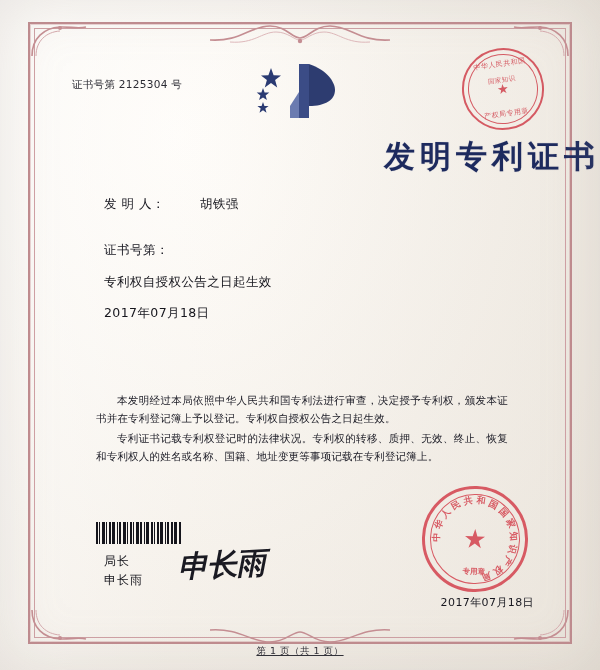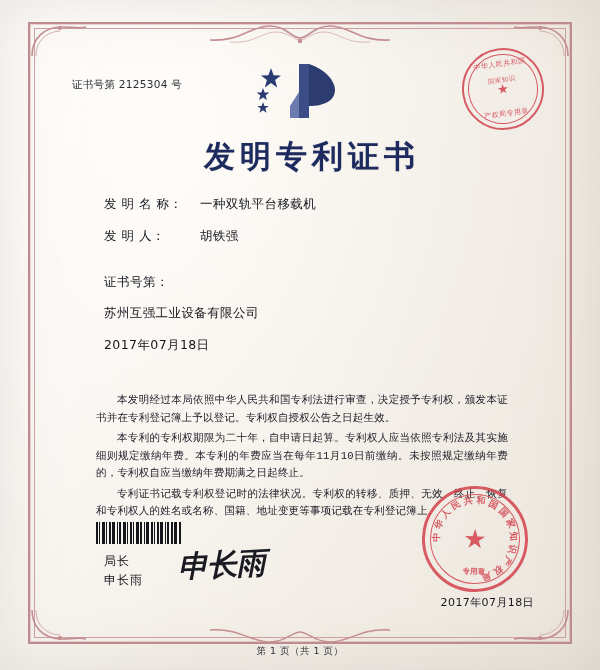--- a/index.html
+++ b/index.html
@@ -98,21 +98,21 @@
     width: 130px;
     height: 60px;
   }
 
   
   .title {
     position: absolute;
     left: 0;
     right: 0;
     top: 136px;
-    text-align: center;
+    text-align: right;
     font-size: 31px;
     font-weight: bold;
     letter-spacing: 5px;
     color: #1d2a5e;
     font-family: "DejaVu Sans", sans-serif;
     text-shadow: 0 0 1px rgba(30,40,90,0.3);
     padding-left: 24px;
   }
 
   
@@ -150,21 +150,20 @@
     width: 412px;
     font-size: 10.5px;
     line-height: 17.5px;
     color: #20202a;
     text-align: justify;
     letter-spacing: 0.2px;
   }
   .body-text p {
     margin: 0 0 3px 0;
     text-indent: 21px;
-    font-family: Liberation Mono, monospace;
   }
 
   
   .barcode {
     position: absolute;
     left: 96px;
     top: 522px;
     width: 112px;
     height: 22px;
     display: flex;
@@ -318,20 +317,21 @@
 
   
   .page-footer {
     position: absolute;
     left: 0; right: 0;
     bottom: 12px;
     text-align: center;
     font-size: 9.5px;
     color: #2a2a33;
     letter-spacing: 0.5px;
+    text-decoration: underline;
   }
 
   
   .vignette {
     position: absolute;
     inset: 0;
     pointer-events: none;
     box-shadow: inset 0 0 60px rgba(160,150,140,0.22);
   }
 </style>
@@ -400,43 +400,38 @@
         <path d="M74 2 C92 8 100 20 100 28 C100 38 90 44 74 44 Z" fill="#2d3c70"></path>
         <path d="M55 44 L64 30 L64 56 L55 56 Z" fill="#6b7bb0"></path>
       </g>
     </svg>
   </div>
 
   <div class="title">发明专利证书</div>
 
   <div class="fields">
     <div class="field-row">
-      <div class="field-label">发 明 名 称：</div>
-      <div class="field-value">一种双轨平台移载机</div>
-    </div>
-    <div class="field-row">
       <div class="field-label">发 明 人：</div>
       <div class="field-value">胡铁强</div>
     </div>
     <div class="field-row">
     </div>
     <div class="field-row">
       <div class="field-label">证书号第：</div>
     </div>
     <div class="field-row">
-      <div class="field-value">苏州互强工业设备有限公司</div>
+      <div class="field-value">专利权自授权公告之日起生效</div>
     </div>
     <div class="field-row">
       <div class="field-value">2017年07月18日</div>
     </div>
   </div>
 
   <div class="body-text">
     <p>本发明经过本局依照中华人民共和国专利法进行审查，决定授予专利权，颁发本证书并在专利登记簿上予以登记。专利权自授权公告之日起生效。</p>
-    <p>本专利的专利权期限为二十年，自申请日起算。专利权人应当依照专利法及其实施细则规定缴纳年费。本专利的年费应当在每年11月10日前缴纳。未按照规定缴纳年费的，专利权自应当缴纳年费期满之日起终止。</p>
     <p>专利证书记载专利权登记时的法律状况。专利权的转移、质押、无效、终止、恢复和专利权人的姓名或名称、国籍、地址变更等事项记载在专利登记簿上。</p>
   </div>
 
   <div class="barcode">
     <i style="width:2px"></i>
       <i style="width:1px;background:transparent"></i>
     <i style="width:1px"></i>
       <i style="width:2px;background:transparent"></i>
     <i style="width:3px"></i>
       <i style="width:1px;background:transparent"></i>

